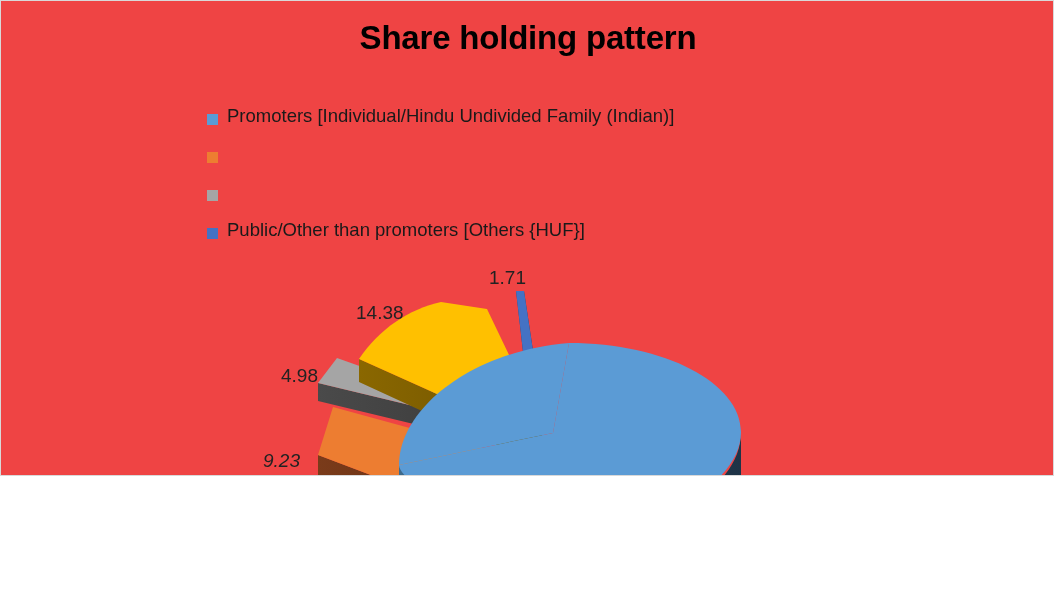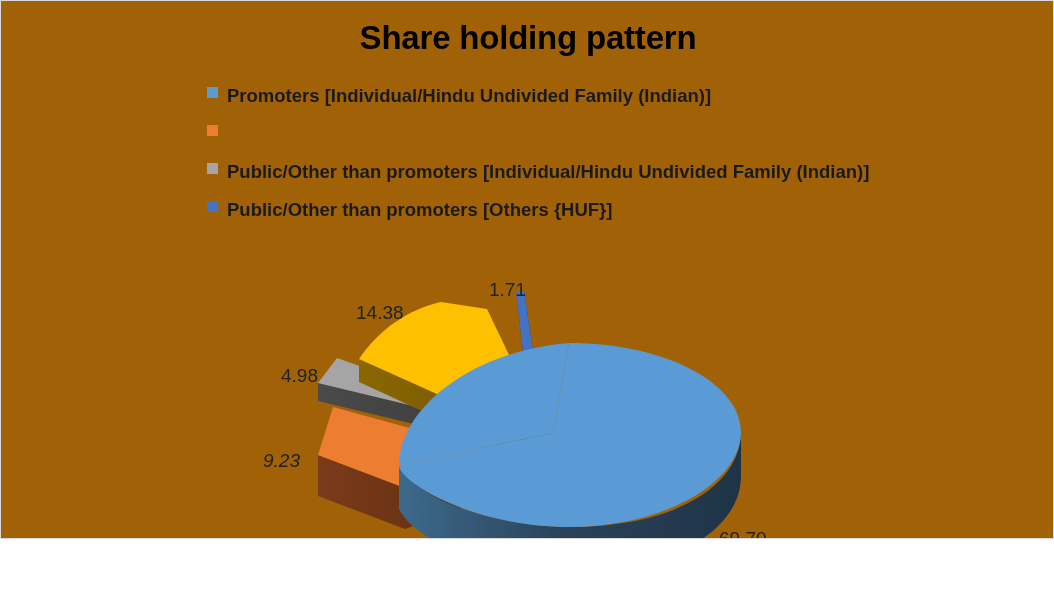--- a/index.html
+++ b/index.html
@@ -6,22 +6,22 @@
     margin: 0;
     padding: 0;
     background: #ffffff;
   }
   body {
     font-family: "Liberation Sans", sans-serif;
   }
   #canvas {
     position: relative;
     width: 1054px;
-    height: 539px;
-    background: #a16207;
+    height: 476px;
+    background: #ef4444;
     border: 1px solid #d9d9d9;
     box-sizing: border-box;
     overflow: hidden;
   }
   #chart-title {
     position: absolute;
     left: 0;
     top: 18px;
     width: 1054px;
     text-align: center;
@@ -31,23 +31,22 @@
     letter-spacing: -0.2px;
   }
   #legend {
     position: absolute;
     left: 206px;
     top: 86px;
     width: 740px;
   }
   .legend-row {
     display: flex;
-    align-items: flex-start;
+    align-items: flex-end;
     height: 38px;
-    font-weight: bold;
   }
   .legend-swatch {
     width: 11px;
     height: 11px;
     flex: 0 0 11px;
     margin-right: 9px;
   }
   .legend-label {
     font-size: 18.5px;
     color: #1a1a1a;
@@ -79,21 +78,20 @@
   <div id="legend">
     <div class="legend-row">
       <span class="legend-swatch" style="background:#5B9BD5"></span>
       <span class="legend-label">Promoters [Individual/Hindu Undivided Family (Indian)]</span>
     </div>
     <div class="legend-row">
       <span class="legend-swatch" style="background:#ED7D31"></span>
     </div>
     <div class="legend-row">
       <span class="legend-swatch" style="background:#A5A5A5"></span>
-      <span class="legend-label">Public/Other than promoters [Individual/Hindu Undivided Family (Indian)]</span>
     </div>
     <div class="legend-row">
       <span class="legend-swatch" style="background:#4472C4"></span>
       <span class="legend-label">Public/Other than promoters [Others {HUF}]</span>
     </div>
   </div>
 
   <div id="plot">
     <svg width="1054" height="348" viewBox="0 0 1054 348">
       <defs>
@@ -140,20 +138,20 @@
         <path d="M 515,30 L 523,30 L 539,136 L 530,160 Z" fill="#4472C4"></path>
       </g>
 
       <g>
         <path d="M 398,204 L 398,248 C 420,290 512,310 568,310 C 680,310 740,265 740,215 L 740,171 C 740,221 680,266 568,266 C 512,266 420,246 398,204 Z" fill="url(#blueSide)"></path>
         <path d="M 568,82 C 664,82 740,122 740,171 C 740,221 664,266 568,266 C 472,266 398,221 398,204 L 552,172 L 568,82 Z" fill="#5B9BD5"></path>
         <path d="M 568,82 L 552,172 L 398,204 C 398,148 470,90 568,82 Z" fill="#5B9BD5"></path>
       </g>
     </svg>
 
-    <div class="data-label" style="left:488px; top:18px;">1.71</div>
+    <div class="data-label" style="left:488px; top:6px;">1.71</div>
     <div class="data-label" style="left:355px; top:41px;text-align:center;">14.38</div>
     <div class="data-label" style="left:280px; top:104px;">4.98</div>
     <div class="data-label" style="left:262px; top:189px;font-style:italic;">9.23</div>
     <div class="data-label" style="left:718px; top:267px;">69.70</div>
   </div>
 
 </div>
 
 </body></html>

